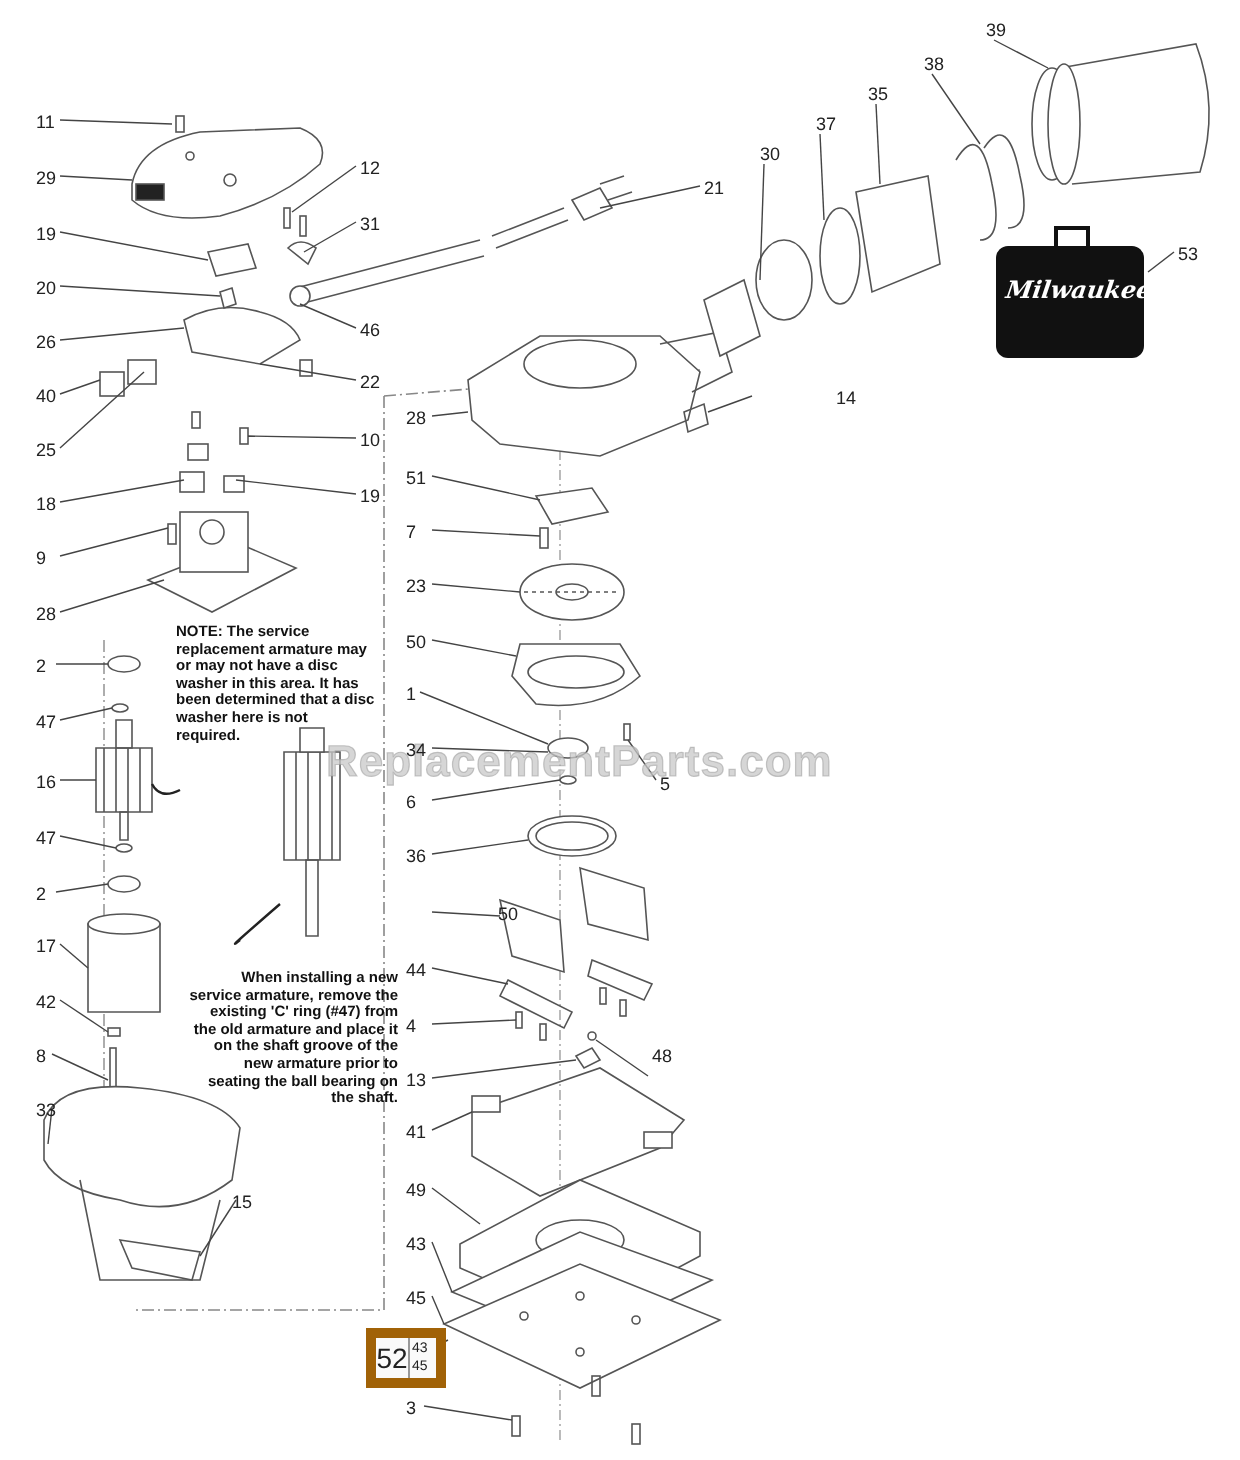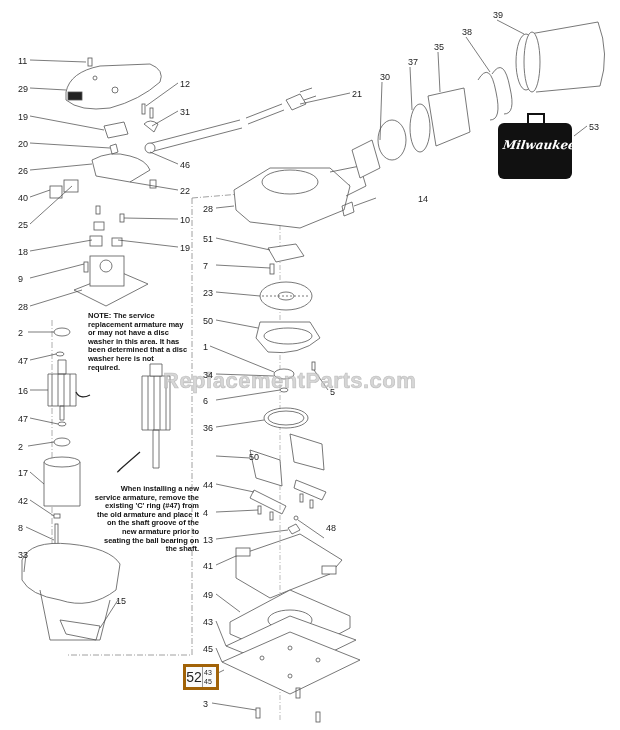--- a/index.html
+++ b/index.html
@@ -3,21 +3,21 @@
 <meta charset="utf-8">
 <style>
   html, body { margin:0; padding:0; background:#ffffff; }
   body { width:620px; height:730px; position:relative; overflow:hidden; font-family:"Liberation Sans", sans-serif; color:#222; }
   #canvas { position:absolute; left:0; top:0; width:620px; height:730px; }
   .lbl { position:absolute; font-size:9px; line-height:10px; color:#222; white-space:nowrap; }
   .note { position:absolute; font-size:7.5px; line-height:8.6px; color:#111; font-weight:bold; }
   .note-a { left:88px; top:312px; width:100px; text-align:left; }
   .note-b { left:94px; top:485px; width:105px; text-align:right; }
   .watermark { position:absolute; left:163px; top:368px; font-size:22px; color:rgba(200,200,200,0.75); letter-spacing:0.5px; font-weight:bold; -webkit-text-stroke:0.6px rgba(150,150,150,0.5); }
-  .box52 { position:absolute; left:183px; top:664px; width:30px; height:20px; border:3px solid #a16207; background:#fafafa; display:flex; }
+  .box52 { position:absolute; left:183px; top:664px; width:30px; height:20px; border:5px solid #a16207; background:#fafafa; display:flex; }
   .box52 .big { font-size:14px; line-height:20px; width:16px; text-align:center; border-right:1px solid #999; }
   .box52 .small { font-size:7px; line-height:9px; padding-left:1px; display:flex; flex-direction:column; justify-content:center; }
   .case { position:absolute; left:498px; top:123px; width:74px; height:56px; background:#111; border-radius:6px; }
   .case-handle { position:absolute; left:527px; top:113px; width:18px; height:12px; border:2px solid #111; border-bottom:none; box-sizing:border-box; }
   .case-text { position:absolute; left:503px; top:138px; width:64px; text-align:center; color:#fff; font-family:"DejaVu Serif", serif; font-style:italic; font-weight:bold; font-size:12px; transform:skewX(-8deg); }
 </style>
 </head>
 <body>
 
 <svg id="canvas" viewBox="0 0 620 730" xmlns="http://www.w3.org/2000/svg">

